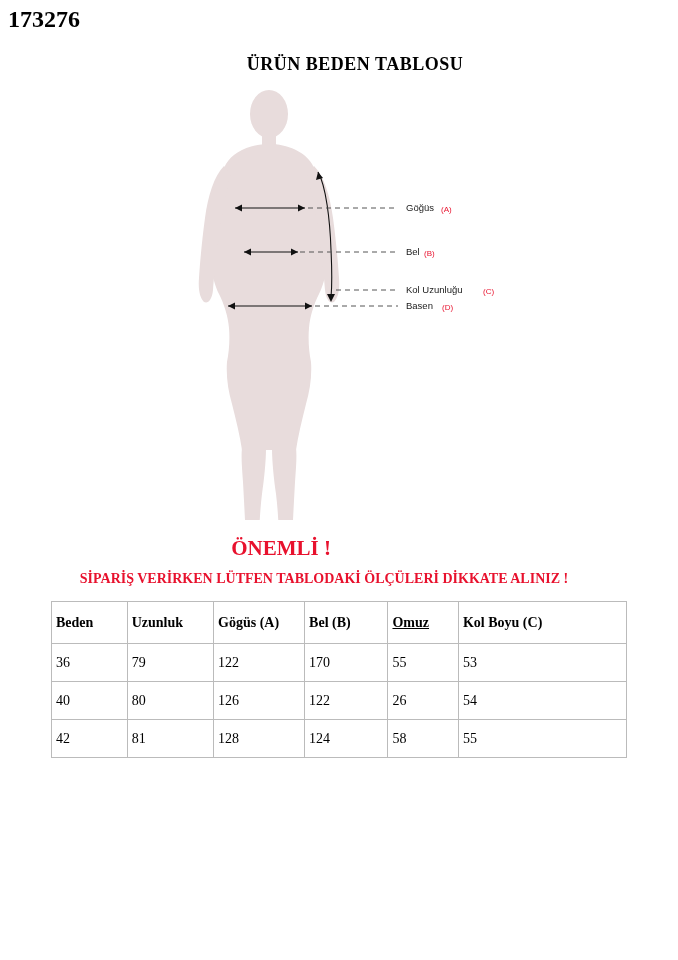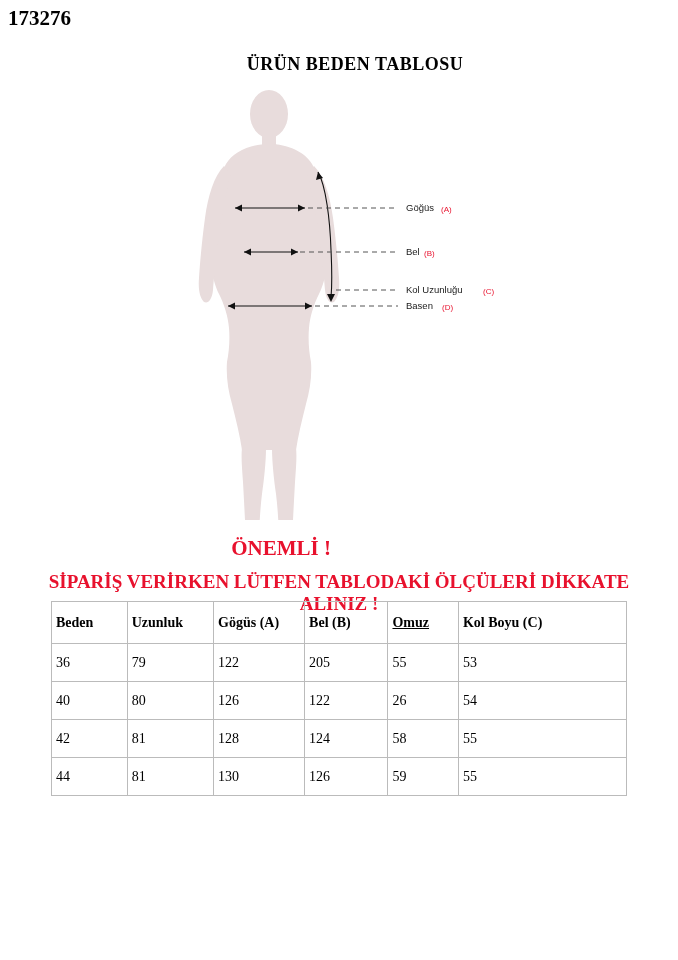--- a/index.html
+++ b/index.html
@@ -19,21 +19,21 @@
     position: relative;
     width: 678px;
     height: 960px;
   }
   .product-code {
     position: absolute;
     top: 6px;
     left: 8px;
     font-family: "Liberation Serif", serif;
     font-weight: bold;
-    font-size: 21px;
+    font-size: 24px;
     letter-spacing: 0px;
     color: #000;
   }
   .main-title {
     position: absolute;
     top: 54px;
     left: 0;
     width: 678px;
     text-align: center;
     font-family: "Liberation Serif", serif;
@@ -67,22 +67,21 @@
   }
   .notice {
     position: absolute;
     top: 571px;
     left: 0;
     width: 648px;
     text-align: center;
     color: #e8112d;
     font-family: "Liberation Serif", serif;
     font-weight: bold;
-    font-size: 19px;
-    padding-left: 15px;
+    font-size: 14px;
   }
   table.size-table {
     position: absolute;
     top: 601px;
     left: 51px;
     width: 576px;
     border-collapse: collapse;
     font-family: "Liberation Serif", serif;
   }
   table.size-table th,
@@ -230,44 +229,36 @@
         <th class="col-3">Bel (B)</th>
         <th class="col-4">Omuz</th>
         <th class="col-5">Kol Boyu (C)</th>
       </tr>
     </thead>
     <tbody>
       <tr>
         <td>36</td>
         <td>79</td>
         <td>122</td>
-        <td>205</td>
+        <td>170</td>
         <td>55</td>
         <td>53</td>
       </tr>
       <tr>
         <td>40</td>
         <td>80</td>
         <td>126</td>
         <td>122</td>
         <td>26</td>
         <td>54</td>
       </tr>
       <tr>
         <td>42</td>
         <td>81</td>
         <td>128</td>
         <td>124</td>
         <td>58</td>
         <td>55</td>
       </tr>
-      <tr>
-        <td>44</td>
-        <td>81</td>
-        <td>130</td>
-        <td>126</td>
-        <td>59</td>
-        <td>55</td>
-      </tr>
     </tbody>
   </table>
 
 </div>
 
 </body></html>

